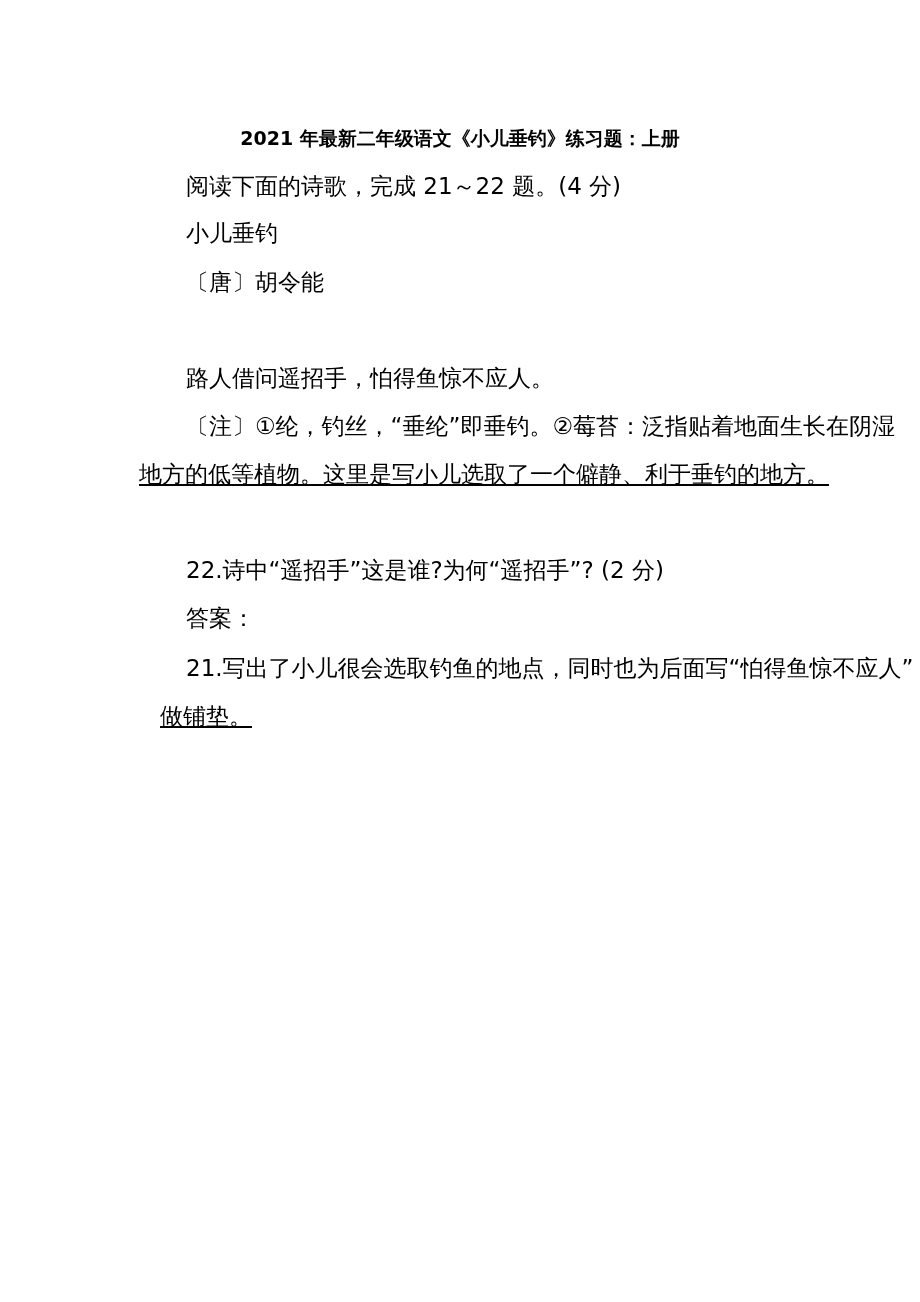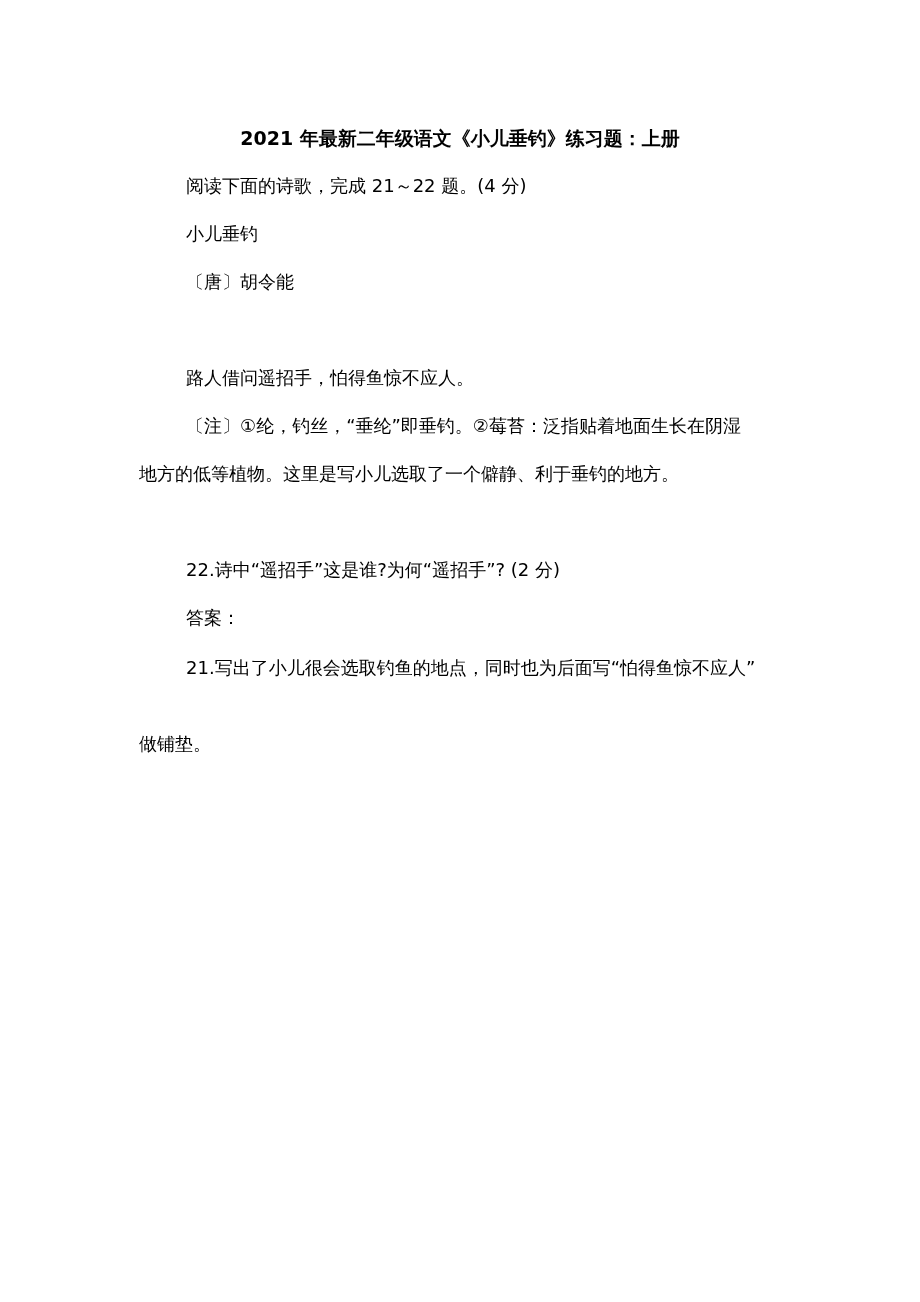--- a/index.html
+++ b/index.html
@@ -28,49 +28,49 @@
       width: 920px;
       top: 124px;
       text-align: center;
       font-size: 19px;
       font-weight: bold;
       line-height: 28px;
       white-space: nowrap;
     }
     .line {
       position: absolute;
-      font-size: 18px;
+      font-size: 23px;
       line-height: 24px;
       white-space: nowrap;
       letter-spacing: 0px;
     }
     .indent { left: 186px; }
-    .flush { left: 139px; }
+    .flush { left: 139px; text-decoration: underline; }
   </style>
 </head>
 <body>
 
 <div class="page">
   <div class="title">2021 年最新二年级语文《小儿垂钓》练习题：上册</div>
 
   <div class="line indent" style="top:174px;">阅读下面的诗歌，完成 21～22 题。(4 分)</div>
 
-  <div class="line indent" style="top:222px;">小儿垂钓</div>
+  <div class="line indent" style="top:222px;font-family:Liberation Serif, serif;">小儿垂钓</div>
 
   <div class="line indent" style="top:270px;">〔唐〕胡令能</div>
 
 
   <div class="line indent" style="top:414px;">〔注〕①纶，钓丝，“垂纶”即垂钓。②莓苔：泛指贴着地面生长在阴湿</div>
 
   <div class="line indent" style="top:366px;">路人借问遥招手，怕得鱼惊不应人。</div>
 
   <div class="line flush" style="top:462px;">地方的低等植物。这里是写小儿选取了一个僻静、利于垂钓的地方。</div>
 
 
   <div class="line indent" style="top:558px;">22.诗中“遥招手”这是谁?为何“遥招手”? (2 分)</div>
 
   <div class="line indent" style="top:606px;text-align:right;">答案：</div>
 
   <div class="line indent" style="top:656px;">21.写出了小儿很会选取钓鱼的地点，同时也为后面写“怕得鱼惊不应人”</div>
 
-  <div class="line flush" style="top:732px;">做铺垫。</div>
+  <div class="line flush" style="top:704px;margin-left:21px;">做铺垫。</div>
 
 </div>
 
 </body></html>

